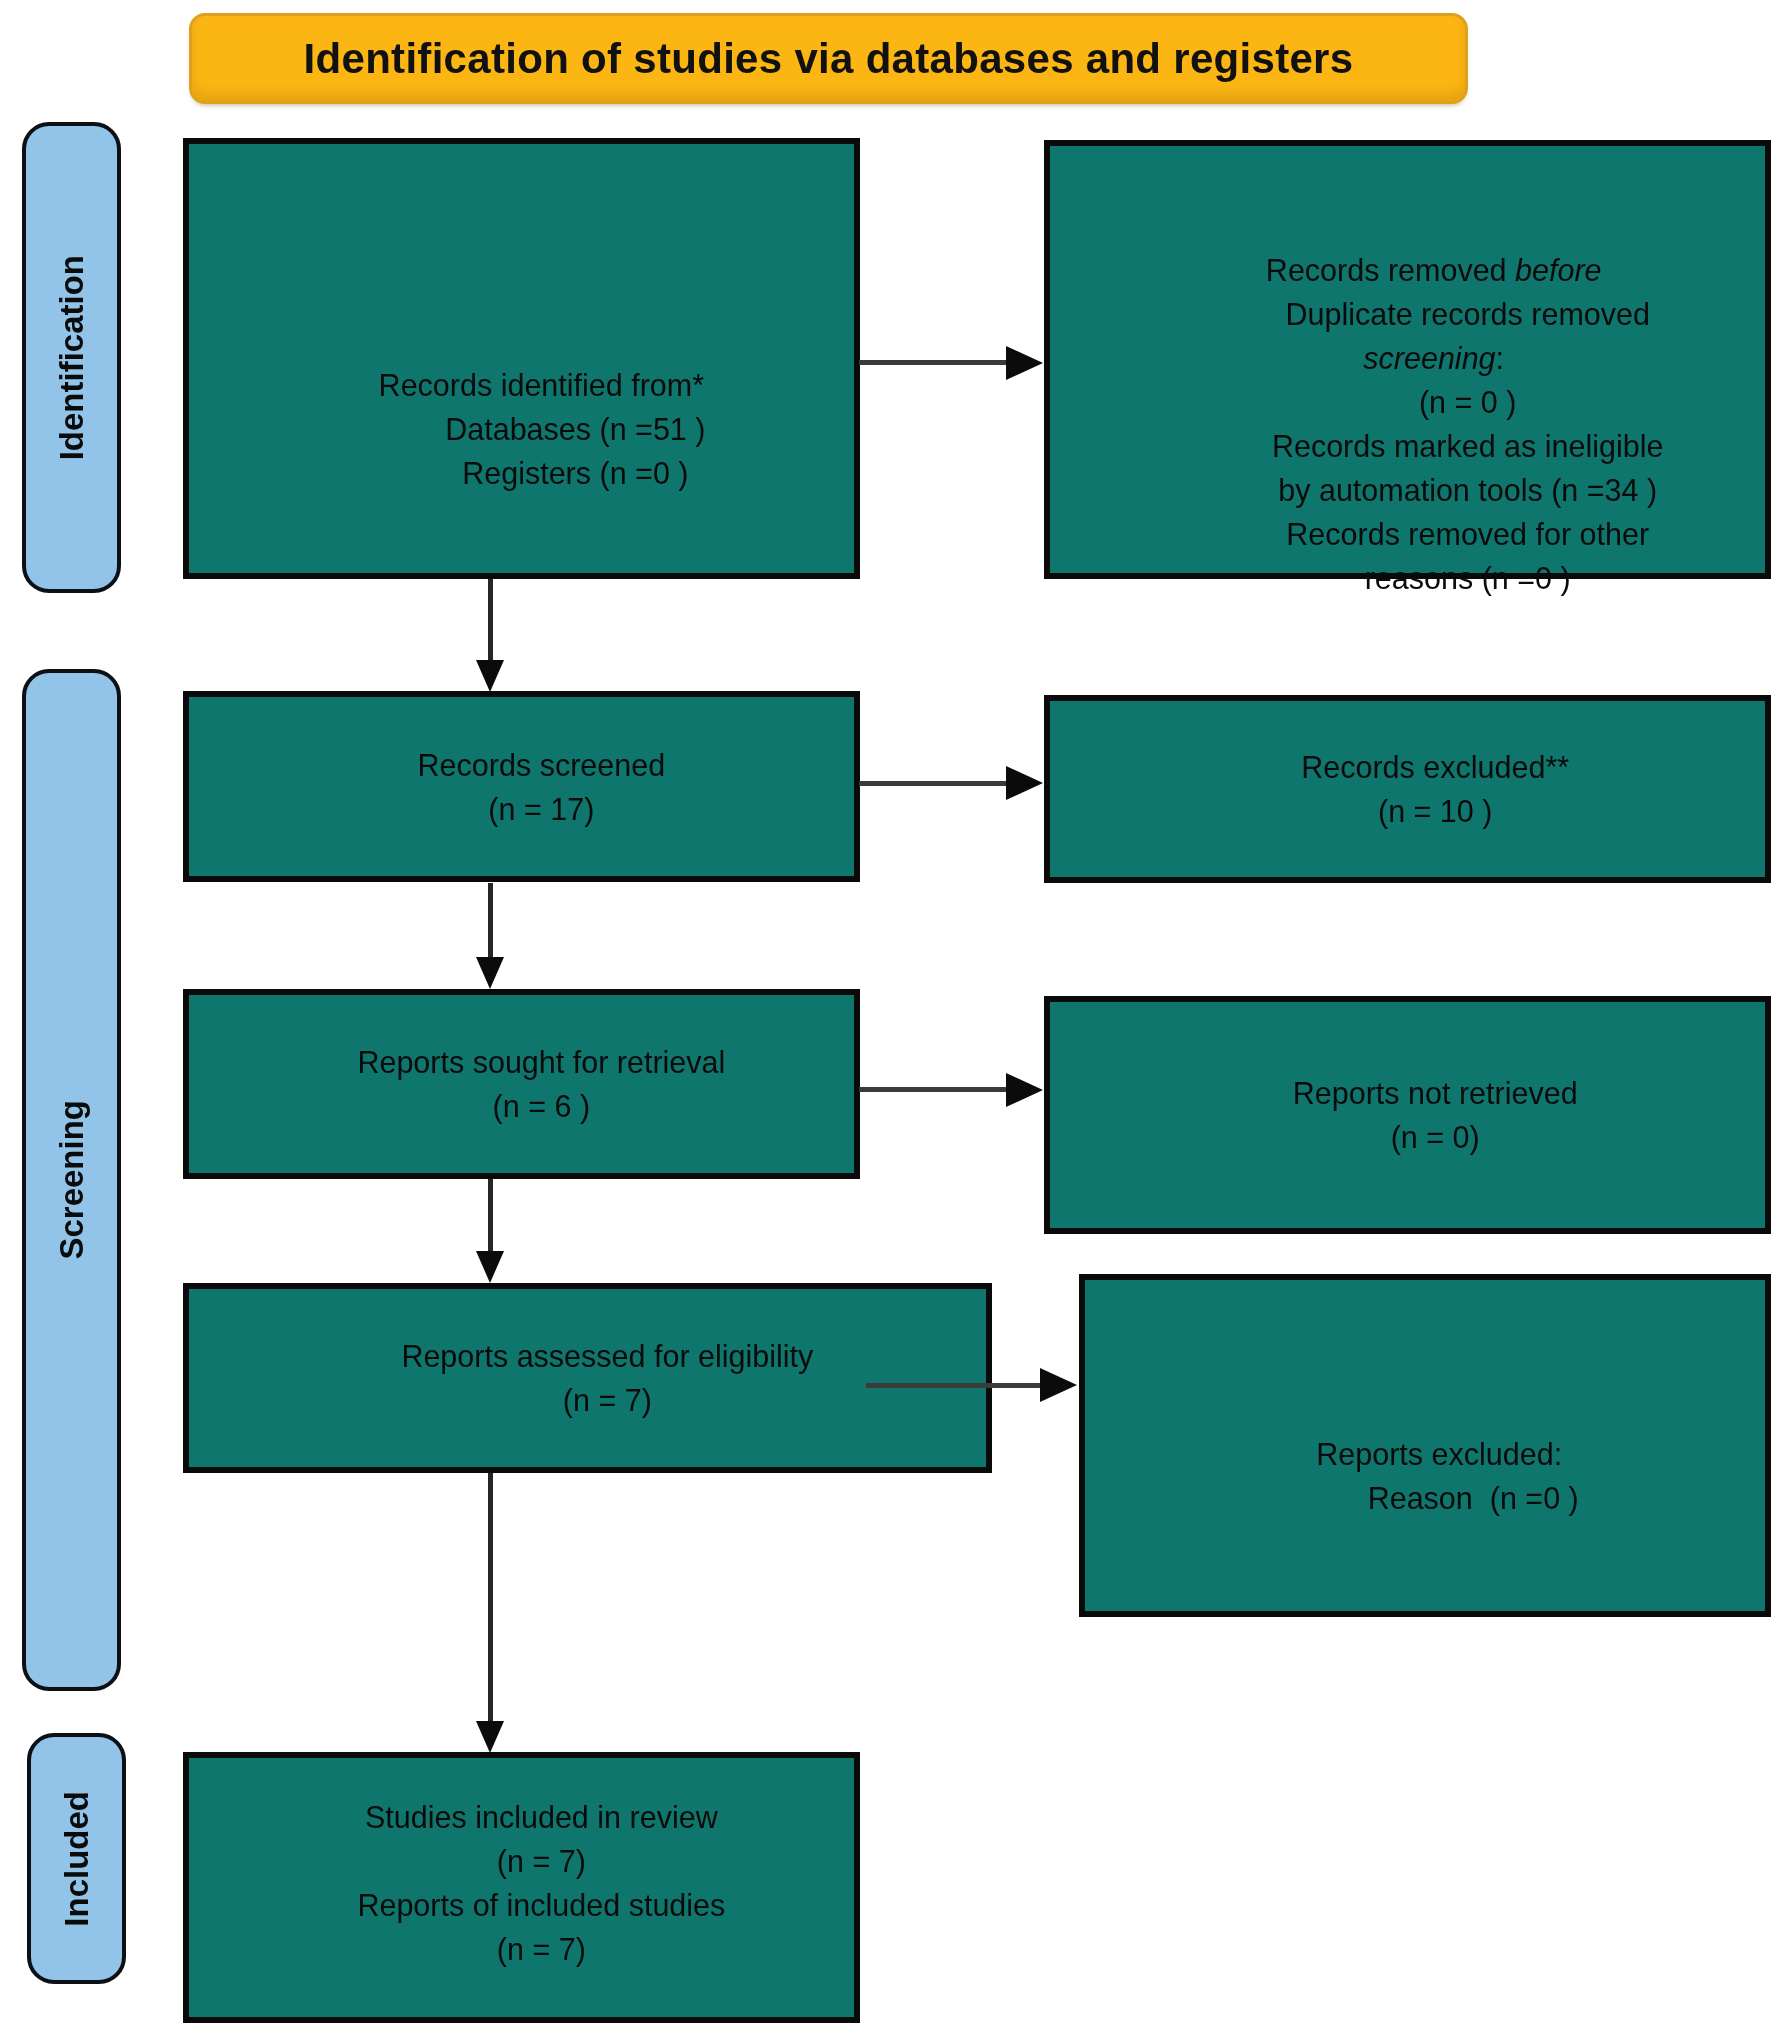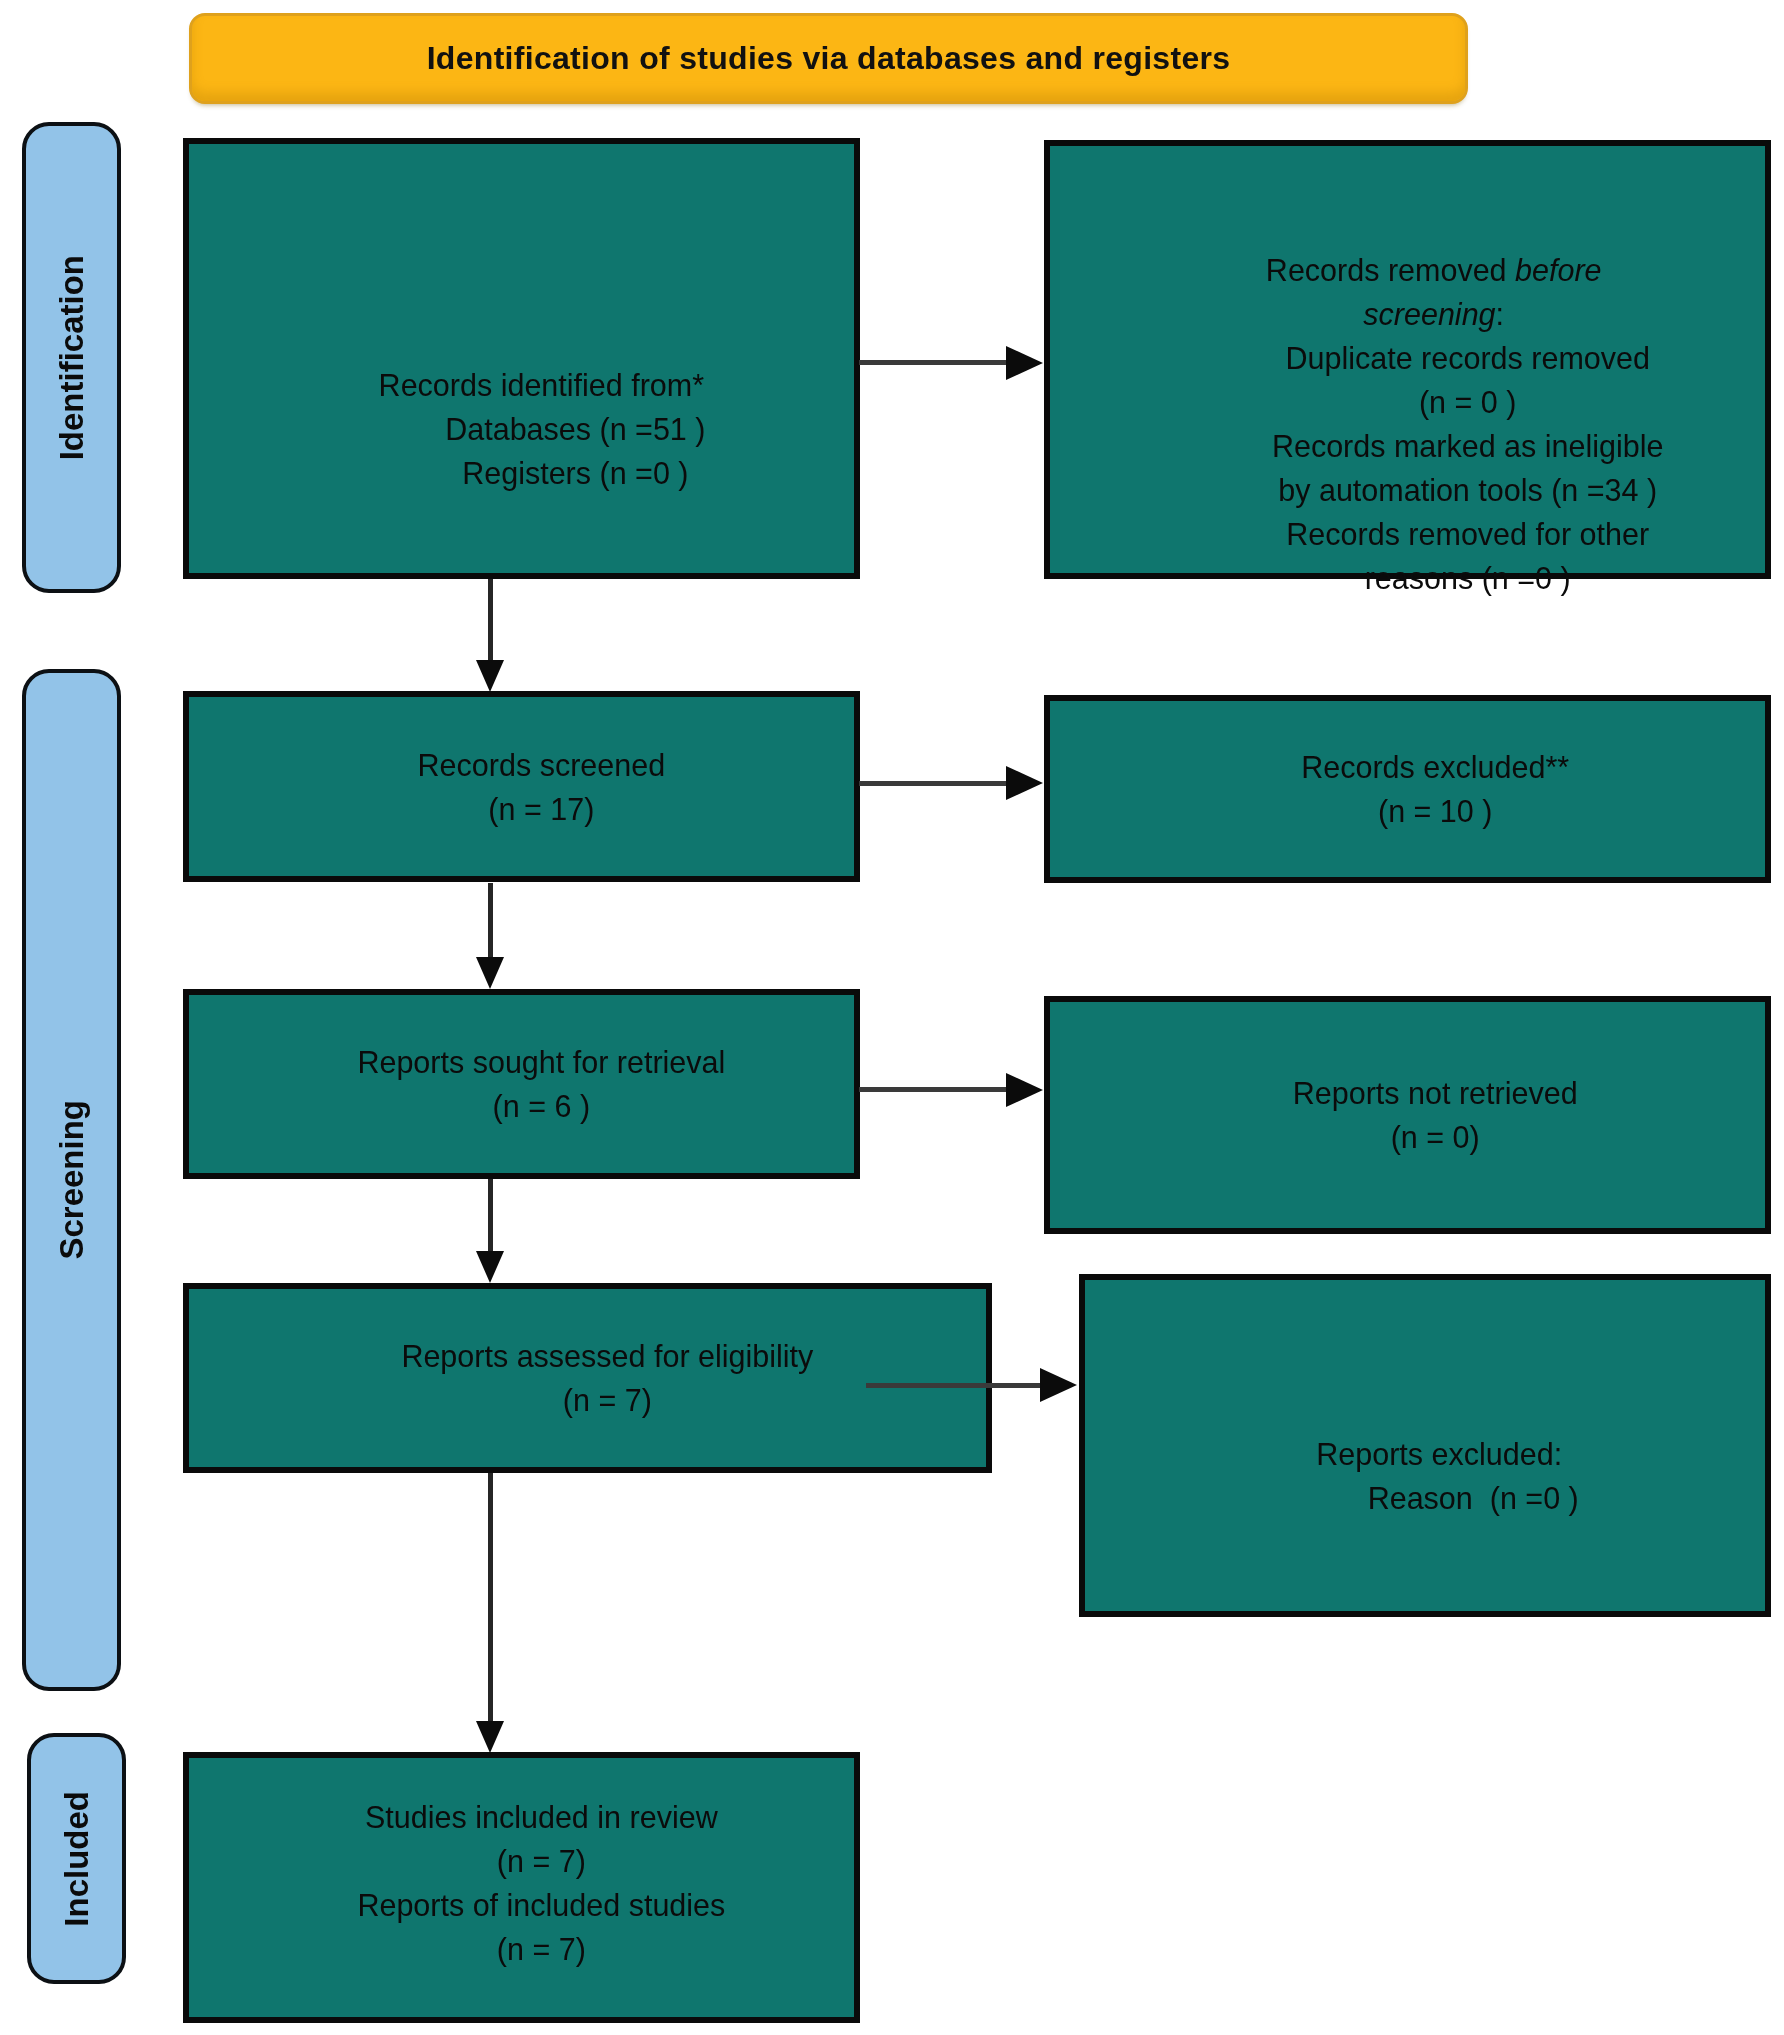--- a/index.html
+++ b/index.html
@@ -24,21 +24,21 @@
     background: #FCB614;
     border: 3px solid #DFA11C;
     border-radius: 16px;
     box-sizing: border-box;
     display: flex;
     align-items: center;
     justify-content: center;
     box-shadow: inset 0 -8.5px 11px rgba(176,120,0,0.28), 0 3.7px 4.9px -3px rgba(120,90,0,0.45);
   }
   .banner-title {
-    font-size: 32px;
+    font-size: 42px;
     font-weight: bold;
     color: #111111;
     letter-spacing: 0.3px;
   }
 
   
   .stage {
     position: absolute;
     background: #92C3E8;
     border: 4.9px solid #0C1014;
@@ -137,22 +137,22 @@
   </div>
 
   <div class="fbox box-identified">
     <div class="box-line">Records identified from*</div>
     <div class="box-line indent">Databases (n =51 )</div>
     <div class="box-line indent">Registers (n =0 )</div>
   </div>
 
   <div class="fbox box-removed">
     <div class="box-line"><span>Records removed </span><span class="it">before</span></div>
+    <div class="box-line indent">Duplicate records removed</div>
     <div class="box-line"><span class="it">screening</span><span>:</span></div>
-    <div class="box-line indent">Duplicate records removed</div>
     <div class="box-line indent">(n = 0 )</div>
     <div class="box-line indent">Records marked as ineligible</div>
     <div class="box-line indent">by automation tools (n =34 )</div>
     <div class="box-line indent">Records removed for other</div>
     <div class="box-line indent">reasons (n =0 )</div>
   </div>
 
   <div class="fbox center box-screened">
     <div class="box-line">Records screened</div>
     <div class="box-line">(n = 17)</div>

